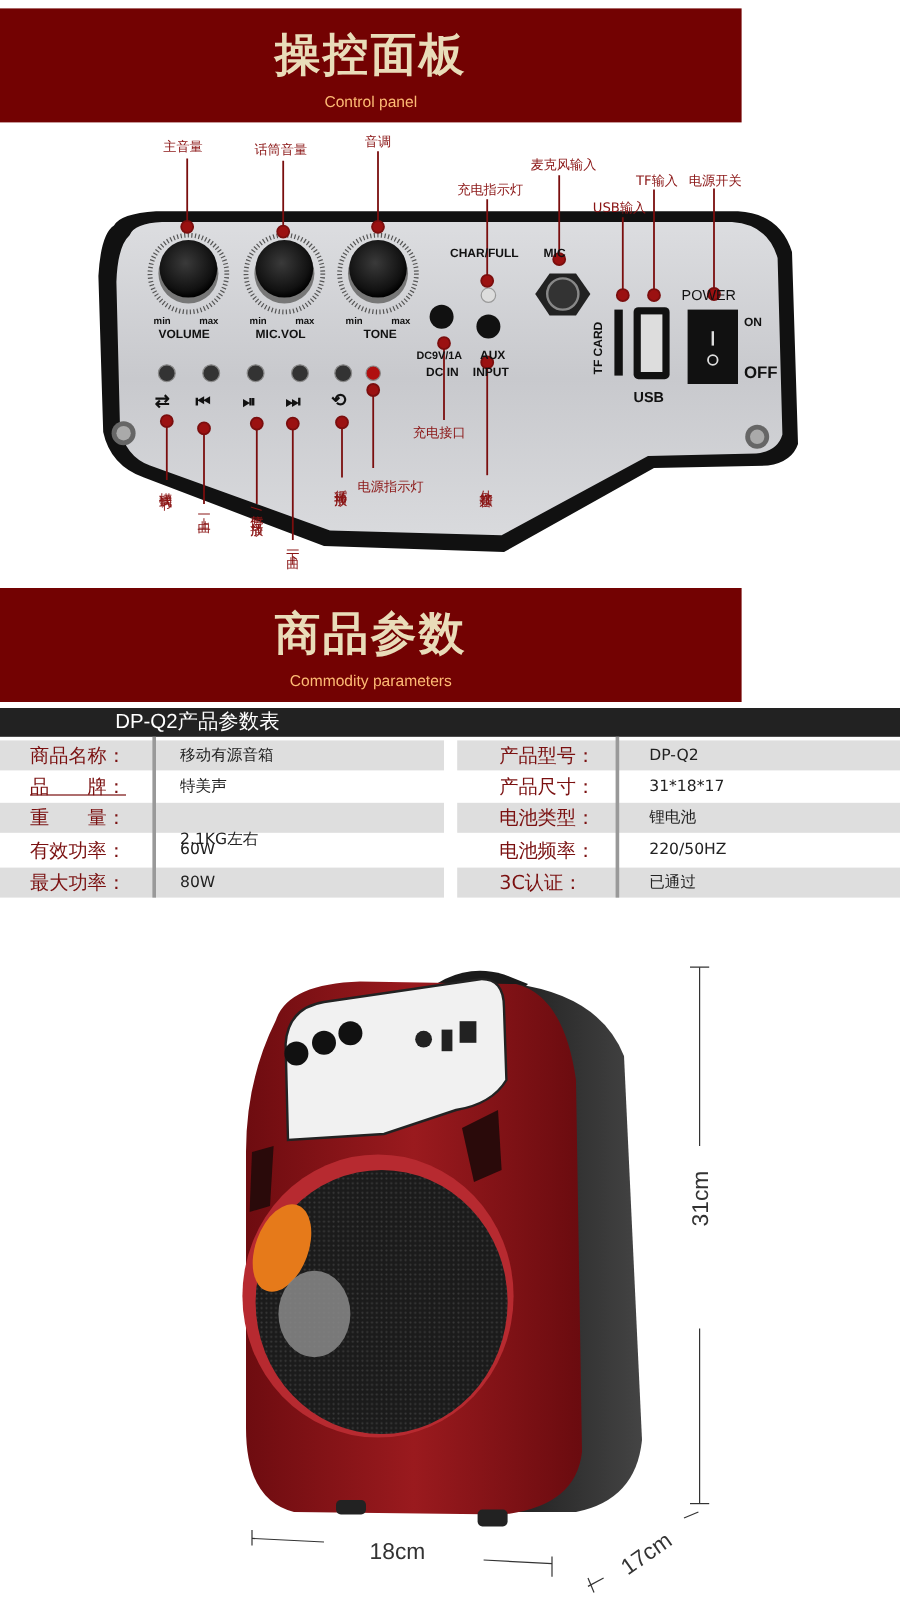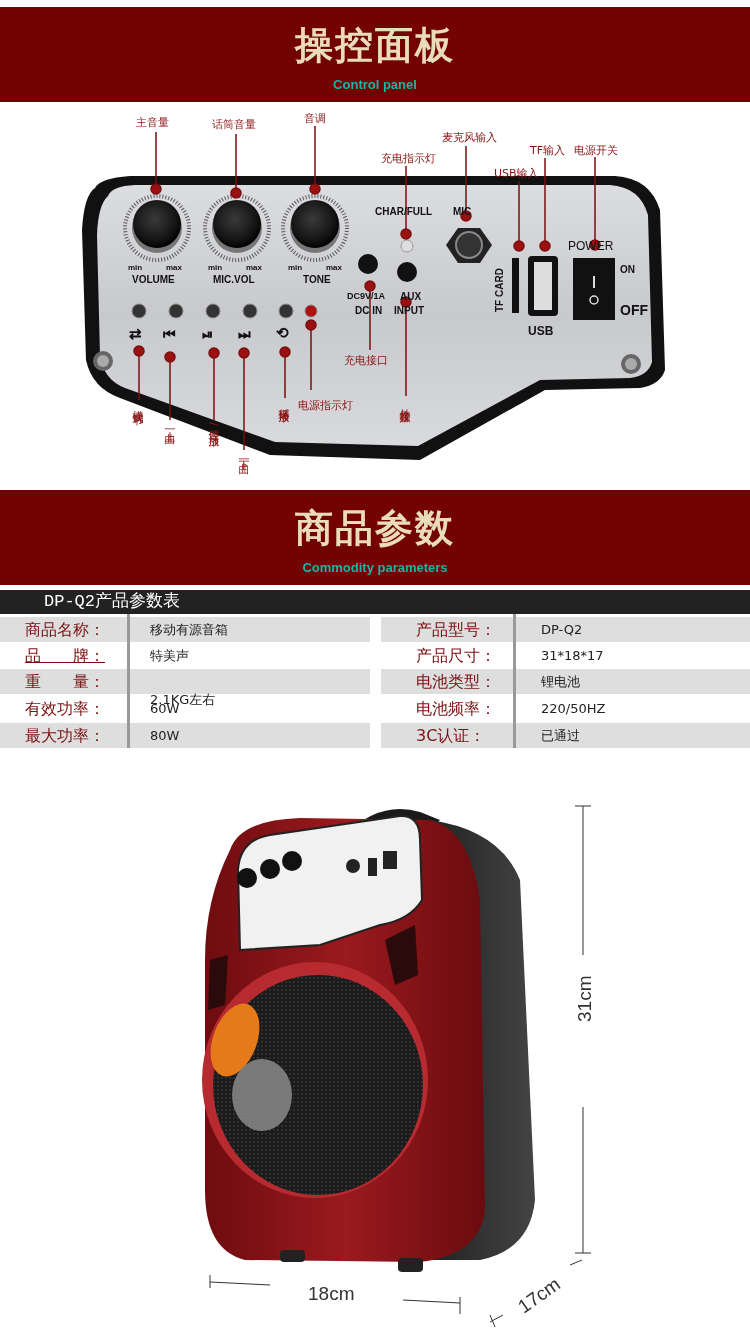--- a/index.html
+++ b/index.html
@@ -1,34 +1,34 @@
 <!DOCTYPE html>
 <html><head>
 <meta charset="utf-8">
 <style>
   * { box-sizing: border-box; margin: 0; padding: 0; }
   body { width: 750px; height: 1333px; background: #fff; font-family: "DejaVu Sans", sans-serif; position: relative; overflow: hidden; }
 
   
-  .banner { position: absolute; left: 0; width: 750px; height: 95px; background: #730202; text-align: center; color: #e9dcb9; }
+  .banner { position: absolute; left: 0; width: 618px; height: 95px; background: #730202; text-align: center; color: #e9dcb9; }
   .banner .cn { font-family: "DejaVu Sans", sans-serif; font-weight: bold; font-size: 38px; letter-spacing: 2px; padding-top: 16px; line-height: 44px; }
-  .banner .en { font-family: "Liberation Sans", sans-serif; font-size: 13px; margin-top: 10px; color: #14b8a6; font-weight: bold; }
+  .banner .en { font-family: "Liberation Sans", sans-serif; font-size: 13px; margin-top: 10px; color: #fdba74; }
   #banner1 { top: 7px; }
   #banner2 { top: 490px; }
 
   
   #panel-area { position: absolute; top: 102px; left: 0; width: 750px; height: 388px; }
   #panel-svg { position: absolute; left: 0; top: 0; }
   .callout { position: absolute; color: #8a1414; font-size: 11px; white-space: nowrap; font-family: "DejaVu Sans", sans-serif; }
   .callout.v { writing-mode: vertical-rl; letter-spacing: 1px; line-height: 12px; }
   .ptxt { position: absolute; color: #111; font-family: "Liberation Sans", sans-serif; font-weight: bold; white-space: nowrap; }
 
   
   #spec-table { position: absolute; top: 590px; left: 0; width: 750px; }
-  .spec-header { height: 24px; background: #222222; color: #fff; font-family: Liberation Mono, monospace; font-size: 17px; line-height: 24px; padding-left: 44px; }
+  .spec-header { height: 24px; background: #222222; color: #fff; font-family: Liberation Sans, sans-serif; font-size: 17px; line-height: 24px; padding-left: 96px; }
   .spec-body { position: relative; height: 140px; }
   .spec-row { position: absolute; height: 25px; }
   .spec-row.shaded { background: #dedede; }
   .spec-label { position: absolute; color: #7a1010; font-size: 16px; line-height: 25px; }
   .spec-value { position: absolute; color: #222; font-size: 13px; line-height: 25px; font-family: "DejaVu Sans", sans-serif; }
   .spec-divider { position: absolute; top: 0; width: 3px; height: 134px; background: #999; }
 
   
   #product-area { position: absolute; top: 770px; left: 0; width: 750px; height: 563px; }
   .dim-label { position: absolute; font-family: "Liberation Sans", sans-serif; font-size: 19px; color: #333; }

